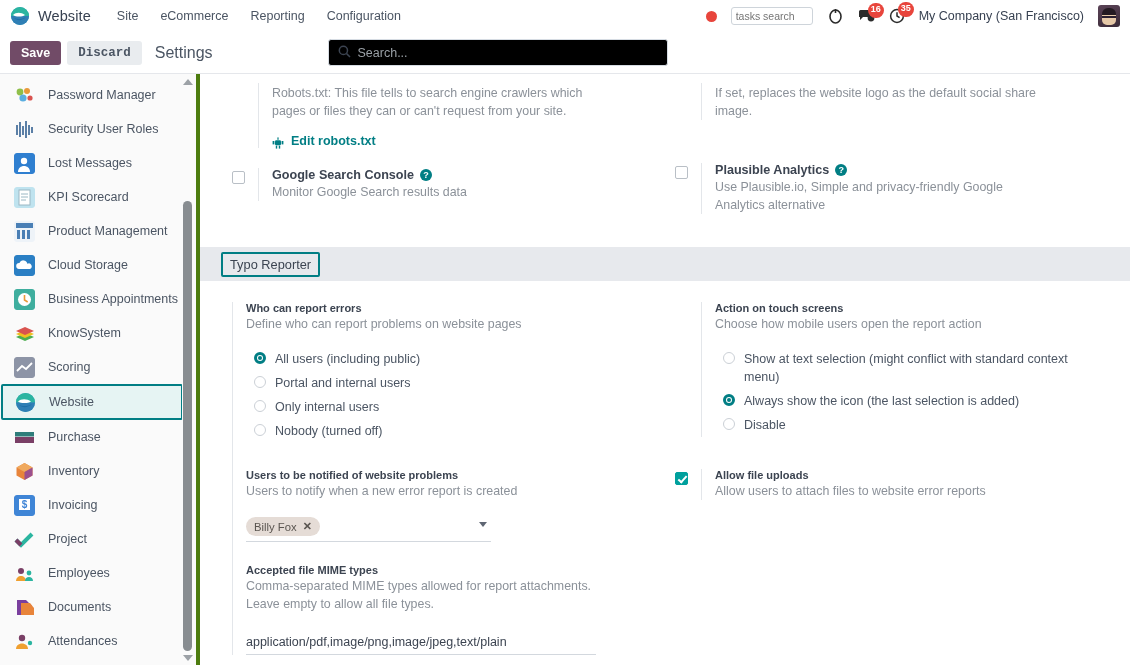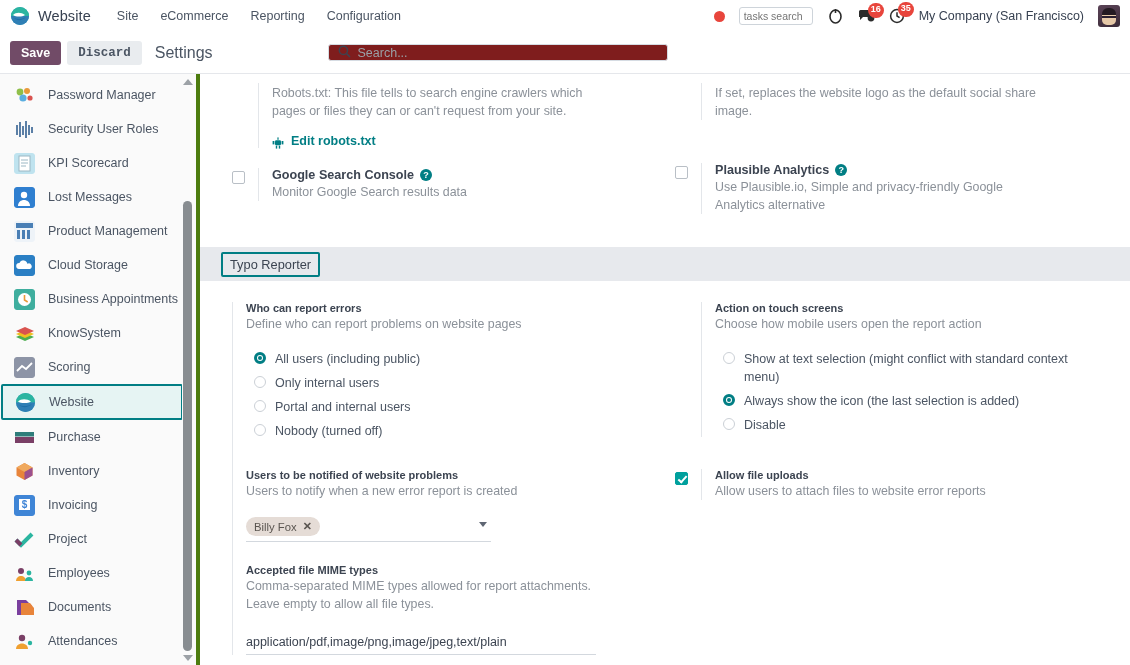--- a/index.html
+++ b/index.html
@@ -23,21 +23,21 @@
   .brand-logo { width: 20px; height: 20px; position: relative; }
   .brand-name { font-size: 14.5px; color: #374151; letter-spacing: .1px; }
   .nav-menu { display: flex; align-items: center; gap: 22px; margin-left: 26px; }
   .nav-menu .nav-item { font-size: 12.5px; color: #4b5563; cursor: pointer; }
   .nav-right {
     margin-left: auto; display: flex; align-items: center; gap: 14px;
     padding-right: 2px;
   }
   .rec-dot { width: 11px; height: 11px; border-radius: 50%; background: #e8453c; }
   .tasks-search {
-    width: 74px; height: 18px;
+    width: 82px; height: 18px;
     border: 1px solid #ced4da; border-radius: 3px;
     font-size: 10.5px; color: #9aa0a6;
     padding: 8px 4px;
     background: #fff;
     font-family: "Liberation Sans", sans-serif;
   }
   .ic-btn { position: relative; display: flex; align-items: flex-start; cursor: pointer; }
   .badge {
     position: absolute; top: -6px; right: -9px;
     background: #e8453c; color: #fff;
@@ -80,24 +80,24 @@
   }
   .btn-discard {
     background: #e9ecef; color: #4b5563;
     font-size: 12.5px; font-weight: 600;
     padding: 5px 11px; border: none; border-radius: 3px;
     margin-left: 6px; cursor: pointer; font-family: Liberation Mono, monospace;
   }
   .page-title { font-size: 16px; color: #4b5563; margin-left: 13px; }
   .searchbox {
     margin-left: 115px;
-    width: 340px; height: 17px;
+    width: 340px; height: 27px;
     border: 1px solid #d6dce3; border-radius: 3px;
     display: flex; align-items: center; gap: 7px;
-    padding: 0 9px; background: #7f1d1d;
+    padding: 0 9px; background: #000000;
   }
   .searchbox .ph { font-size: 12.5px; color: #9aa0a6; }
 
   
   .body-wrap { display: flex; height: 591px; width: 100%; }
 
   
   .sidebar {
     width: 200px; flex: 0 0 200px;
     background: #fafafa;
@@ -364,40 +364,40 @@
                 <rect x="14" y="6" width="2" height="10"></rect>
                 <rect x="17" y="8" width="2" height="6"></rect>
               </g>
             </svg>
         </span>
         <span class="lbl">Security User Roles</span>
       </div>
       <div class="sb-item">
         <span class="app-ico">
           <svg width="21" height="21" viewBox="0 0 21 21">
+              <rect width="21" height="21" rx="2" fill="#2f7fd0"></rect>
+              <circle cx="10" cy="8" r="3.2" fill="#fff"></circle>
+              <path d="M4 19c0-4 3-6 6-6s6 2 6 6z" fill="#fff"></path>
+            </svg>
+        </span>
+        <span class="lbl">Lost Messages</span>
+      </div>
+      <div class="sb-item">
+        <span class="app-ico">
+          <svg width="21" height="21" viewBox="0 0 21 21">
               <rect width="21" height="21" rx="2" fill="#bfe3ef"></rect>
               <rect x="5" y="3" width="11" height="15" fill="#fff" stroke="#9cb8c4"></rect>
               <g stroke="#9cb8c4" stroke-width="1">
                 <line x1="7" y1="7" x2="14" y2="7"></line>
                 <line x1="7" y1="10" x2="14" y2="10"></line>
                 <line x1="7" y1="13" x2="12" y2="13"></line>
               </g>
             </svg>
         </span>
         <span class="lbl">KPI Scorecard</span>
-      </div>
-      <div class="sb-item">
-        <span class="app-ico">
-          <svg width="21" height="21" viewBox="0 0 21 21">
-              <rect width="21" height="21" rx="2" fill="#2f7fd0"></rect>
-              <circle cx="10" cy="8" r="3.2" fill="#fff"></circle>
-              <path d="M4 19c0-4 3-6 6-6s6 2 6 6z" fill="#fff"></path>
-            </svg>
-        </span>
-        <span class="lbl">Lost Messages</span>
       </div>
       <div class="sb-item">
         <span class="app-ico">
           <svg width="21" height="21" viewBox="0 0 21 21">
               <rect width="21" height="21" rx="2" fill="#eef3f8"></rect>
               <rect x="2" y="2" width="17" height="5" fill="#4a7fb5"></rect>
               <g fill="#4a7fb5">
                 <rect x="3" y="9" width="3" height="9"></rect>
                 <rect x="8" y="9" width="3" height="9"></rect>
                 <rect x="13" y="9" width="3" height="9"></rect>
@@ -615,25 +615,25 @@
             <div class="fb-title">Who can report errors</div>
             <div class="fb-desc">Define who can report problems on website pages</div>
 
             <div class="radio-group">
               <label class="radio-row">
                 <span class="rad on"></span>
                 <span class="rad-lbl">All users (including public)</span>
               </label>
               <label class="radio-row">
                 <span class="rad"></span>
-                <span class="rad-lbl">Only internal users</span>
+                <span class="rad-lbl">Portal and internal users</span>
               </label>
               <label class="radio-row">
                 <span class="rad"></span>
-                <span class="rad-lbl">Portal and internal users</span>
+                <span class="rad-lbl">Only internal users</span>
               </label>
               <label class="radio-row">
                 <span class="rad"></span>
                 <span class="rad-lbl">Nobody (turned off)</span>
               </label>
             </div>
 
             <div class="field-block" style="margin-top:26px;">
               <div class="fb-title">Users to be notified of website problems</div>
               <div class="fb-desc">Users to notify when a new error report is created</div>

